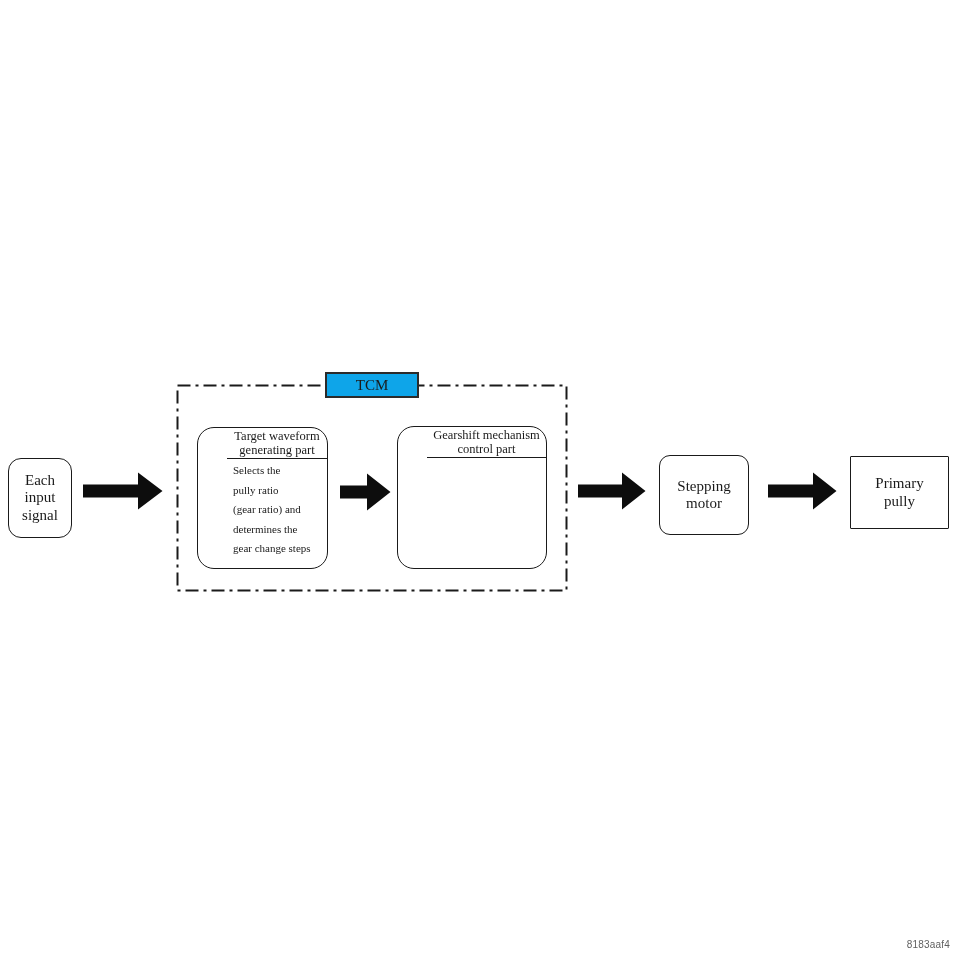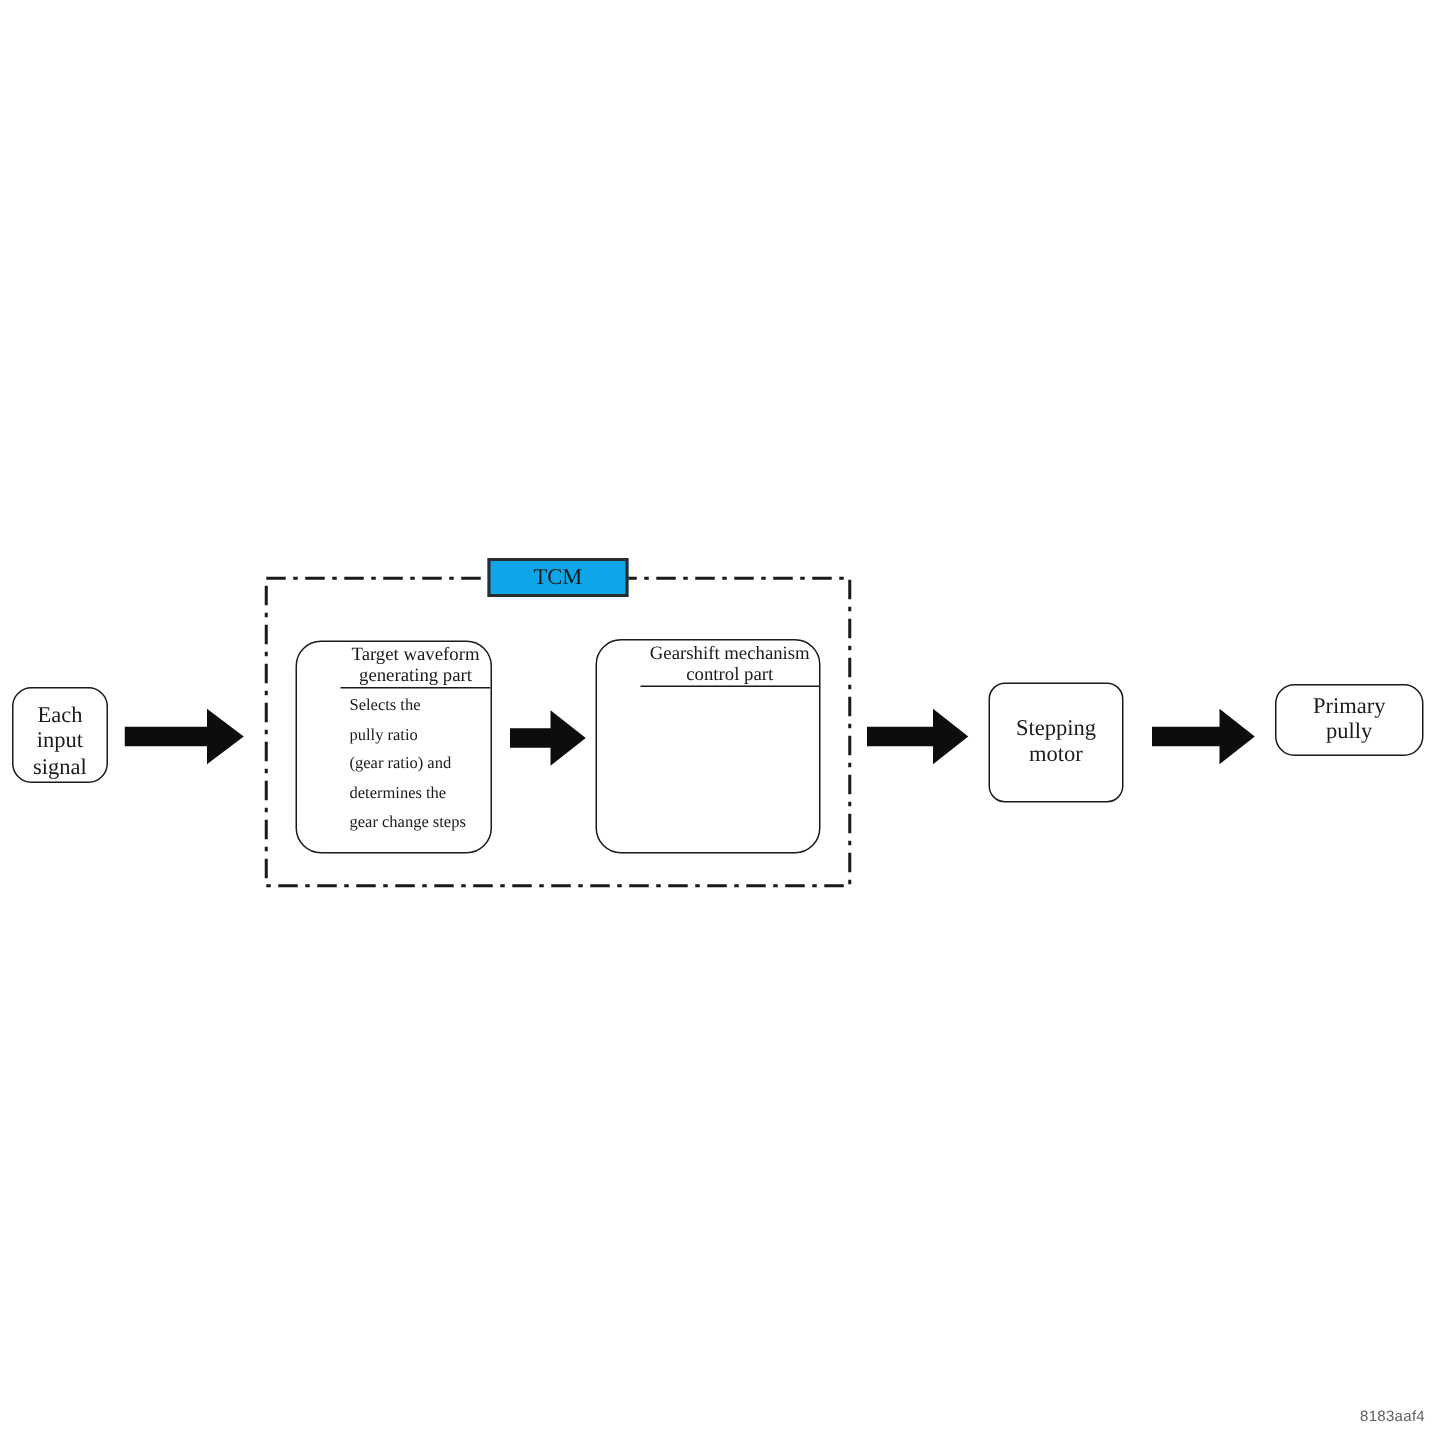--- a/index.html
+++ b/index.html
@@ -13,23 +13,23 @@
   .node {
     border: 1.6px solid #1a1a1a;
     background: #ffffff;
     display: flex;
     align-items: center;
     justify-content: center;
     text-align: center;
     font-size: 15px;
     line-height: 17.5px;
   }
-  #input-box   { left: 8px;   top: 458px; width: 64px; height: 64px; border-radius: 13px; align-items: flex-end; }
+  #input-box   { left: 8px;   top: 458px; width: 64px; height: 80px; border-radius: 13px; }
   #motor-box   { left: 659px; top: 455px; width: 90px; height: 80px; border-radius: 11px; }
-  #pully-box   { left: 850px; top: 456px; width: 99px; height: 48px; border-radius: 13px; }
+  #pully-box   { left: 850px; top: 456px; width: 99px; height: 73px; border-radius: 1px; }
 
   
   #tcm-region { left: 176px; top: 384px; width: 392px; height: 208px; }
   #tcm-region svg { display: block; }
 
   
   #tcm-label {
     left: 325px; top: 372px; width: 94px; height: 26px;
     background: #0ea5e9; border: 2px solid #2b2b2b;
     display: flex; align-items: center; justify-content: center;

